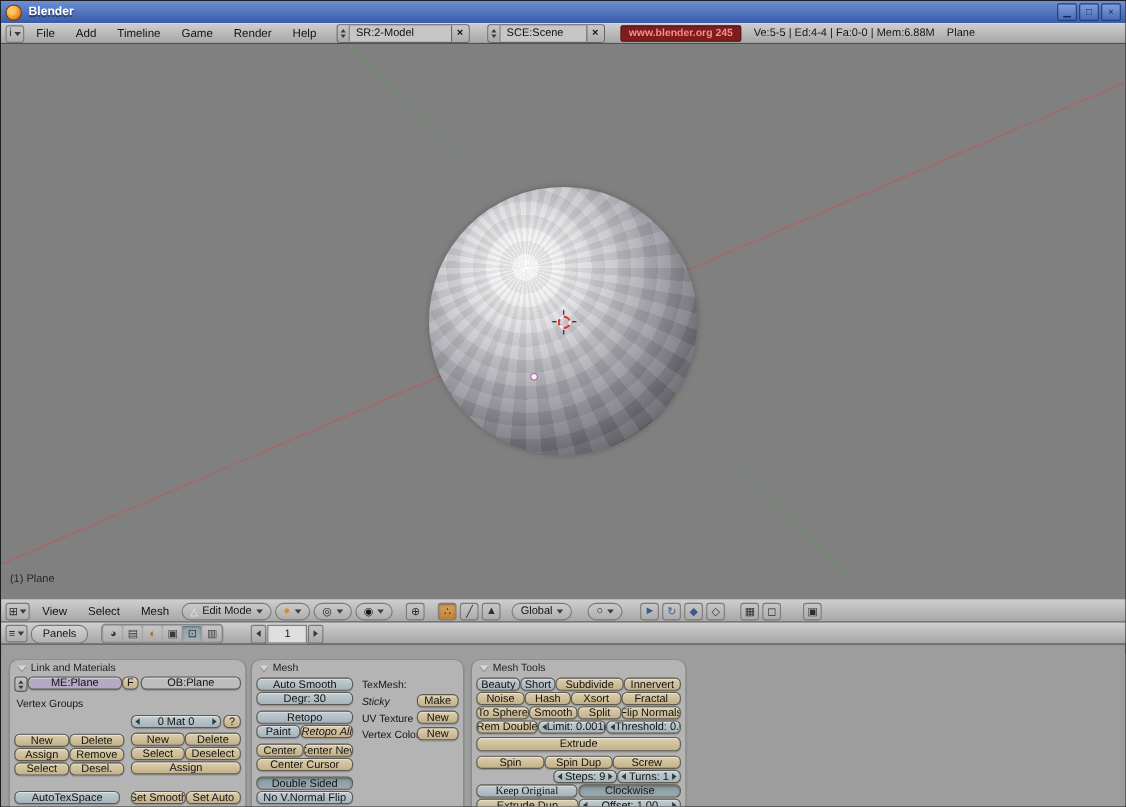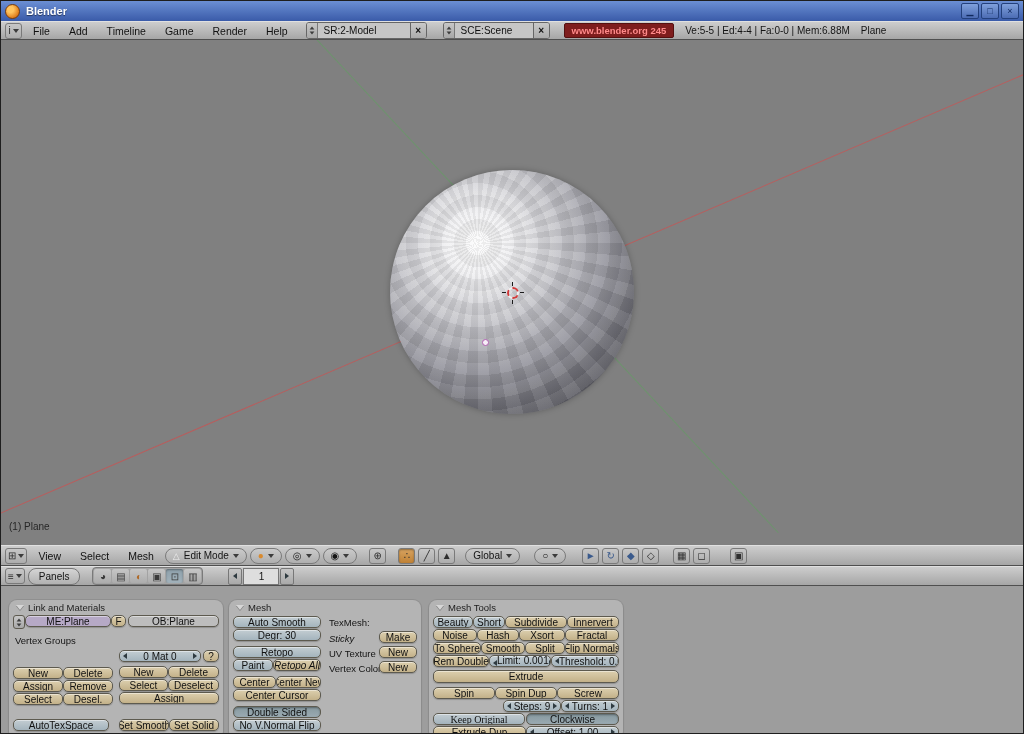--- a/index.html
+++ b/index.html
@@ -267,21 +267,21 @@
       <div class="b tan" style="left:54px;top:93px;width:50px;">Desel.</div>
 
       <div class="b tan" style="left:110px;top:66px;width:49px;">New</div>
       <div class="b tan" style="left:159px;top:66px;width:51px;">Delete</div>
       <div class="b tan" style="left:110px;top:79px;width:49px;">Select</div>
       <div class="b tan" style="left:159px;top:79px;width:51px;">Deselect</div>
       <div class="b tan" style="left:110px;top:92px;width:100px;">Assign</div>
 
       <div class="b blue" style="left:4px;top:119px;width:96px;">AutoTexSpace</div>
       <div class="b tan" style="left:110px;top:119px;width:50px;">Set Smooth</div>
-      <div class="b tan" style="left:160px;top:119px;width:50px;">Set Solid</div>
+      <div class="b tan" style="left:160px;top:119px;width:50px;">Set Auto</div>
     </div>
 
     <div class="panel" style="left:228px;width:192px;">
       <div class="phead">
         <span class="ptri"></span>
         <span>Mesh</span>
       </div>
       <div class="b blue" style="left:4px;top:16px;width:88px;">Auto Smooth</div>
       <div class="b blue" style="left:4px;top:29px;width:88px;">Degr: 30</div>
       <div class="b blue" style="left:4px;top:46px;width:88px;">Retopo</div>
@@ -312,21 +312,21 @@
       <div class="b tan" style="left:138px;top:16px;width:52px;">Innervert</div>
       <div class="b tan" style="left:4px;top:29px;width:44px;">Noise</div>
       <div class="b tan" style="left:48px;top:29px;width:42px;">Hash</div>
       <div class="b tan" style="left:90px;top:29px;width:46px;">Xsort</div>
       <div class="b tan" style="left:136px;top:29px;width:54px;">Fractal</div>
       <div class="b tan" style="left:4px;top:42px;width:48px;">To Sphere</div>
       <div class="b tan" style="left:52px;top:42px;width:44px;">Smooth</div>
       <div class="b tan" style="left:96px;top:42px;width:40px;">Split</div>
       <div class="b tan" style="left:136px;top:42px;width:54px;">Flip Normals</div>
       <div class="b tan" style="left:4px;top:55px;width:56px;">Rem Double</div>
-      <div class="b num" style="left:60px;top:55px;width:62px;align-items:flex-end;">
+      <div class="b num" style="left:60px;top:55px;width:62px;">
         <span class="tl"></span>
         <span class="numtxt">Limit: 0.001</span>
         <span class="trr"></span>
       </div>
       <div class="b num" style="left:122px;top:55px;width:68px;">
         <span class="tl"></span>
         <span class="numtxt">Threshold: 0.010</span>
 
       </div>
       <div class="b tan" style="left:4px;top:70px;width:186px;height:13px;">Extrude</div>

